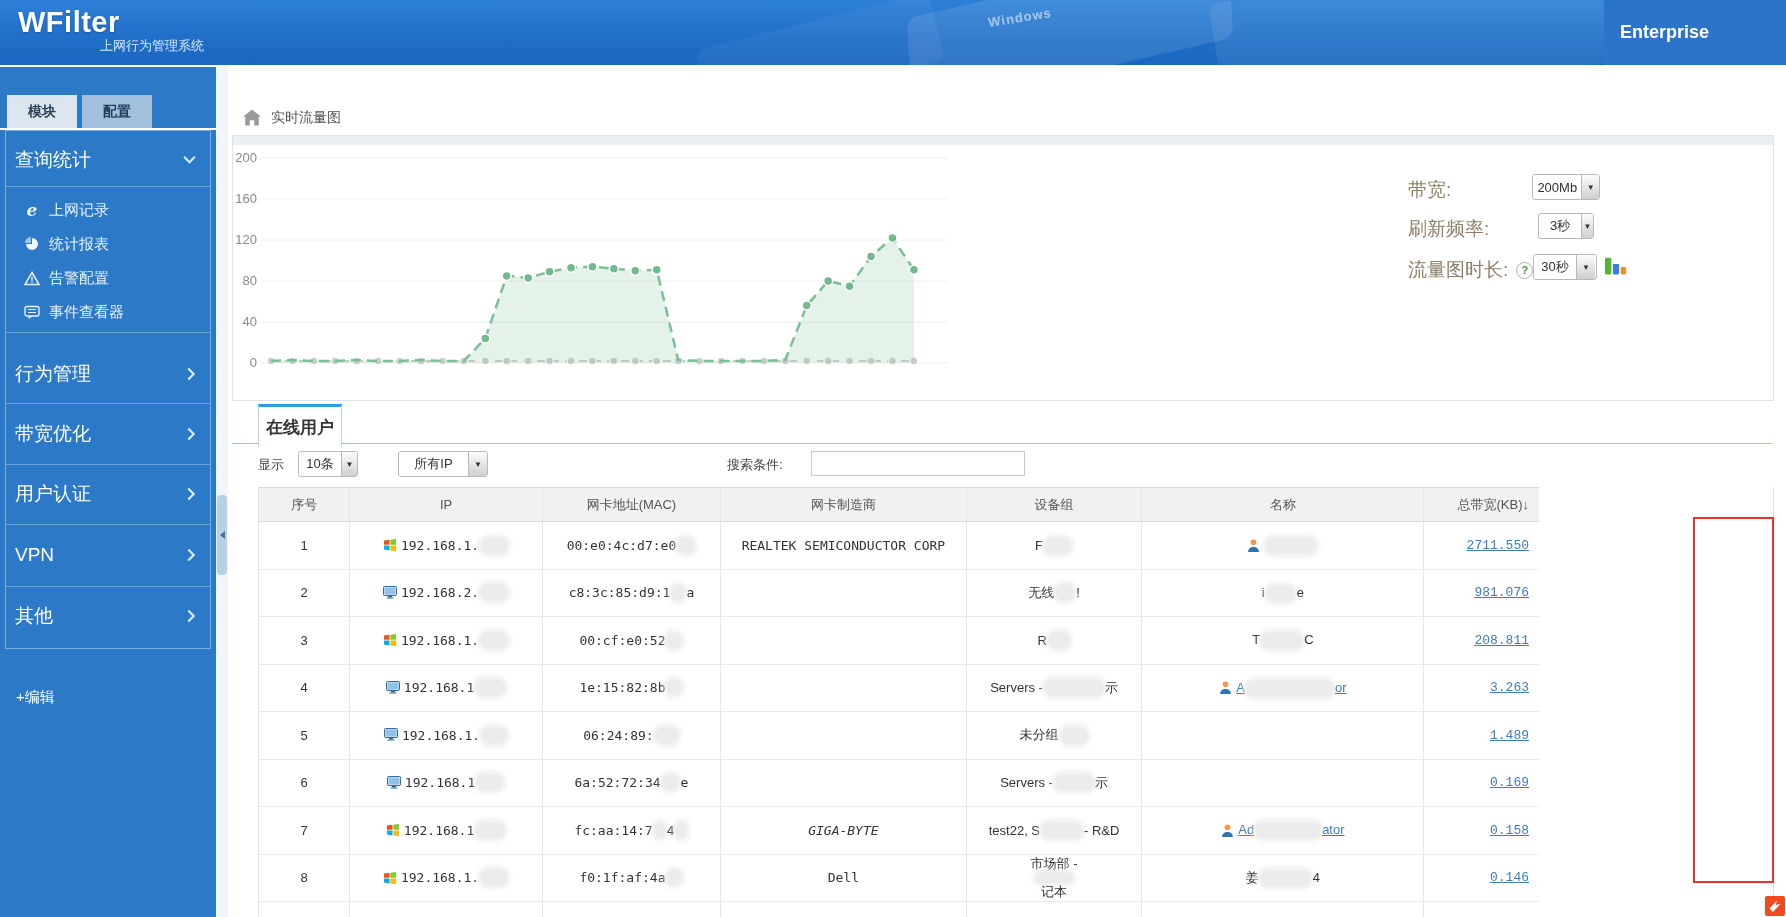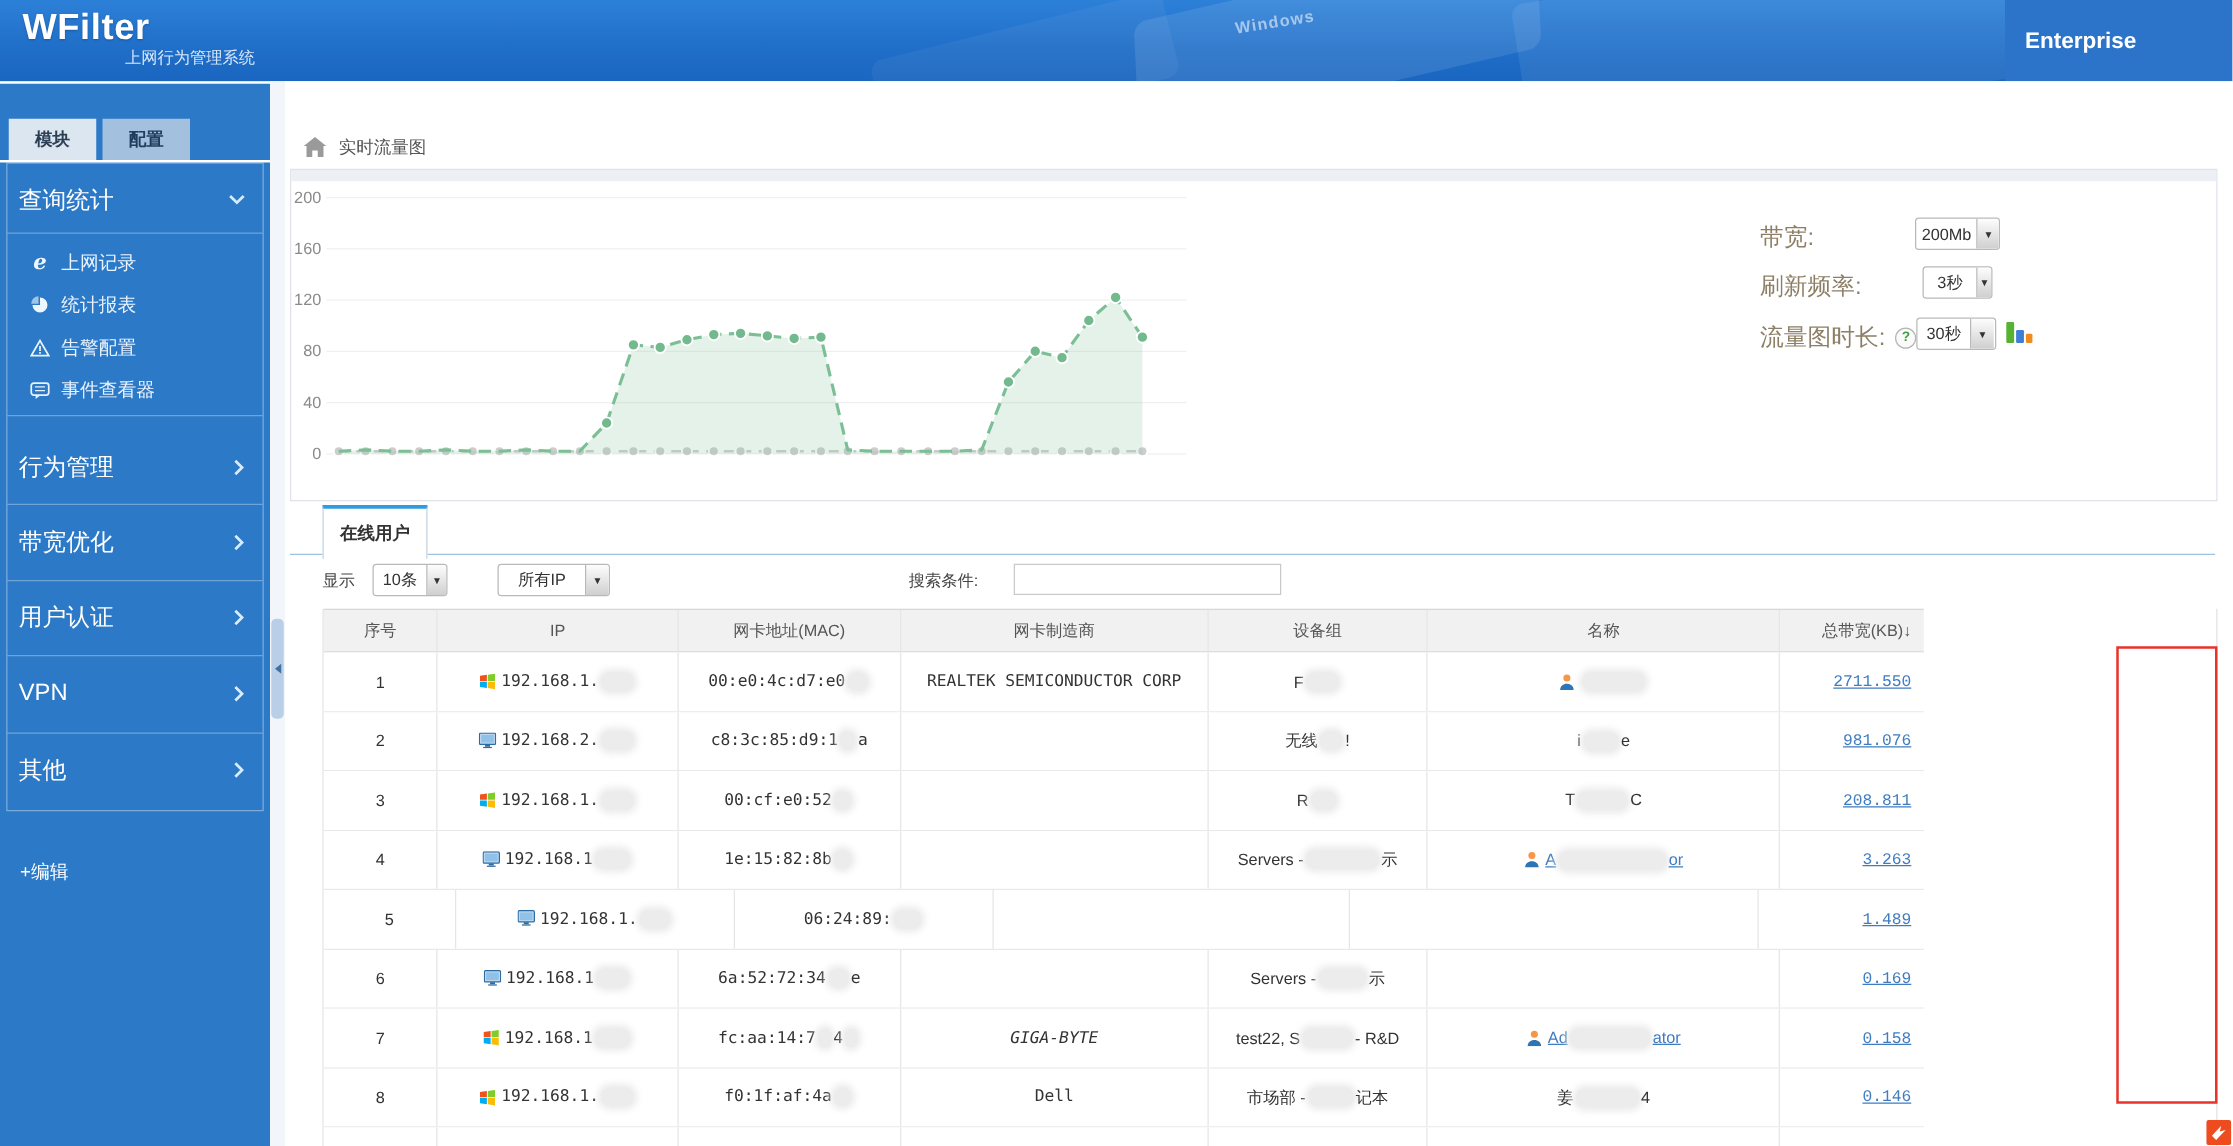--- a/index.html
+++ b/index.html
@@ -63,21 +63,21 @@
   .sel{display:inline-flex;align-items:stretch;border:1px solid #b9b9b9;border-radius:3px;background:#fff;
        height:24px;cursor:pointer;overflow:hidden;}
   .sel .sel-txt{display:flex;align-items:center;justify-content:center;font-size:13px;color:#333;padding:0 6px;min-width:30px;}
   .sel .sel-btn{width:18px;background:linear-gradient(180deg,#fdfdfd,#cfcfcf);border-left:1px solid #b9b9b9;
                 display:flex;align-items:center;justify-content:center;font-size:8px;color:#333;}
   .qmark{width:15px;height:15px;border:1px solid #b5b5b5;border-radius:50%;color:#3f9d42;font-size:11px;
          font-weight:bold;display:inline-flex;align-items:center;justify-content:center;background:#fafafa;}
 
   .tab{position:absolute;left:30px;top:339px;width:82px;height:40px;background:#fff;z-index:3;
        border:1px solid #c2d3e0;border-top:3px solid #2f9be0;border-bottom:none;
-       display:flex;align-items:center;justify-content:center;font-size:14px;font-weight:bold;color:#333;cursor:pointer;}
+       display:flex;align-items:center;justify-content:center;font-size:17px;font-weight:bold;color:#333;cursor:pointer;}
   .tabline{position:absolute;left:4px;top:378px;width:1540px;height:1px;background:#9ec3e2;z-index:1;}
 
   .filters{position:absolute;left:0;top:380px;width:1558px;height:42px;}
   .f-label{position:absolute;font-size:13px;color:#444;}
   .search-input{position:absolute;left:583px;top:6px;width:202px;height:23px;border:1px solid #c9c9c9;
                 font-size:13px;padding:0 5px;outline:none;}
 
   
   .tbl{position:absolute;left:30px;top:422px;width:1514px;border-left:1px solid #e2e2e2;border-right:1px solid #e2e2e2;}
   .tr{display:flex;width:1280px;}
@@ -511,20 +511,24 @@
               </svg>
             </span>
             <span class="mono">192.168.1.</span>
             <span class="blur" style="width: 24px;"></span>
           </div>
           <div class="td mono" style="width: 211px;">
             <span class="mono">06:24:89:</span>
             <span class="blur" style="width: 22px;"></span>
           </div>
           <div class="td mono" style="width: 291px;"></div>
+          <div class="td" style="width: 208px;">
+            <span>未分组</span>
+            <span class="blur" style="width: 26px;"></span>
+          </div>
           <div class="td" style="width: 334px;">
             <span></span>
           </div>
           <div class="td right" style="width: 134px;">
             <span class="val-lnk">1.489</span>
           </div>
         </div>
         <div class="tr body">
           <div class="td" style="width: 108px;">6</div>
           <div class="td" style="width: 228px;">
@@ -608,21 +612,21 @@
               </svg>
             </span>
             <span class="mono">192.168.1.</span>
             <span class="blur" style="width: 26px;"></span>
           </div>
           <div class="td mono" style="width: 211px;">
             <span class="mono">f0:1f:af:4a</span>
             <span class="blur" style="width: 14px;"></span>
           </div>
           <div class="td mono" style="width: 291px;">Dell</div>
-          <div class="td" style="width: 208px;">
+          <div class="td" style="width: 208px; flex-direction: column;">
             <span>市场部 - </span>
             <span class="blur" style="width: 36px;"></span>
             <span>记本</span>
           </div>
           <div class="td" style="width: 334px;">
             <span><span>姜</span><span class="blur" style="width: 50px;"></span><span>4</span></span>
           </div>
           <div class="td right" style="width: 134px;">
             <span class="val-lnk">0.146</span>
           </div>

